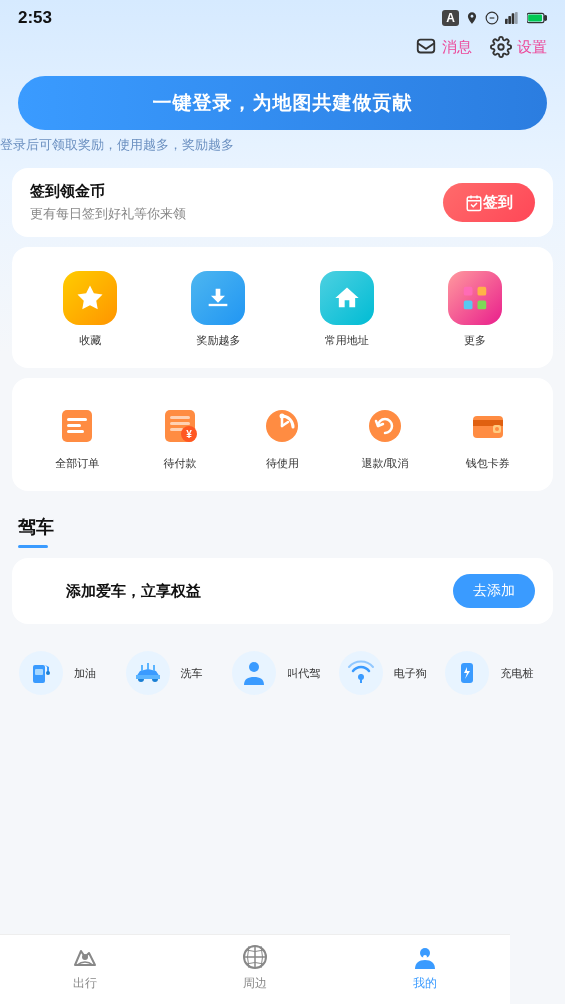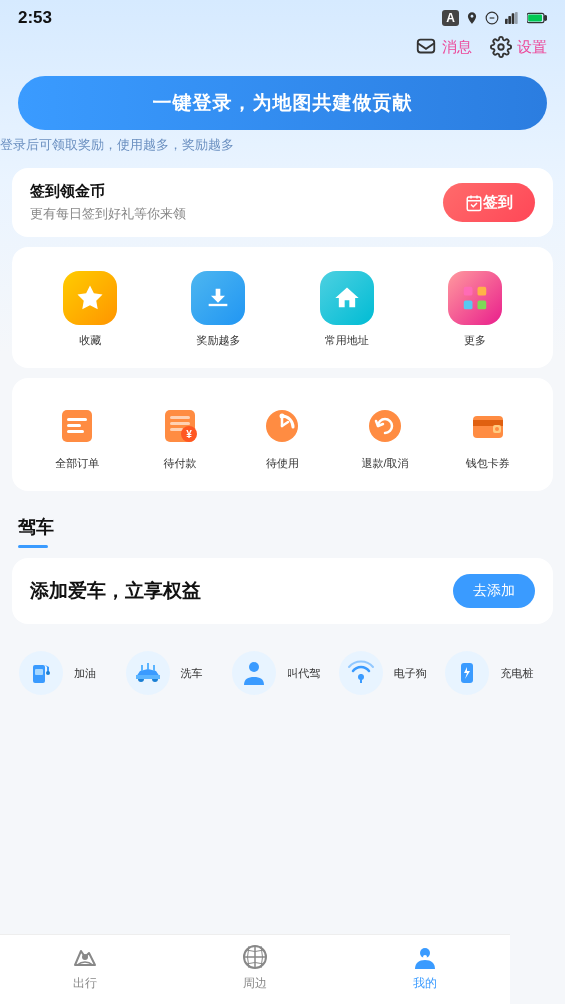--- a/index.html
+++ b/index.html
@@ -202,23 +202,24 @@
     .add-car-banner {
       background: #fff;
       border-radius: 16px;
       margin: 10px 12px;
       padding: 16px 18px;
       display: flex;
       justify-content: space-between;
       align-items: center;
     }
     .add-car-text {
-      font-size: 19px;
+      font-size: 15px;
       font-weight: 600;
       color: #111;
+      margin-left: 36px;
     }
     .add-car-btn {
       background: #3a9bff;
       color: #fff;
       border: none;
       border-radius: 18px;
       padding: 8px 20px;
       font-size: 14px;
       cursor: pointer;
     }

